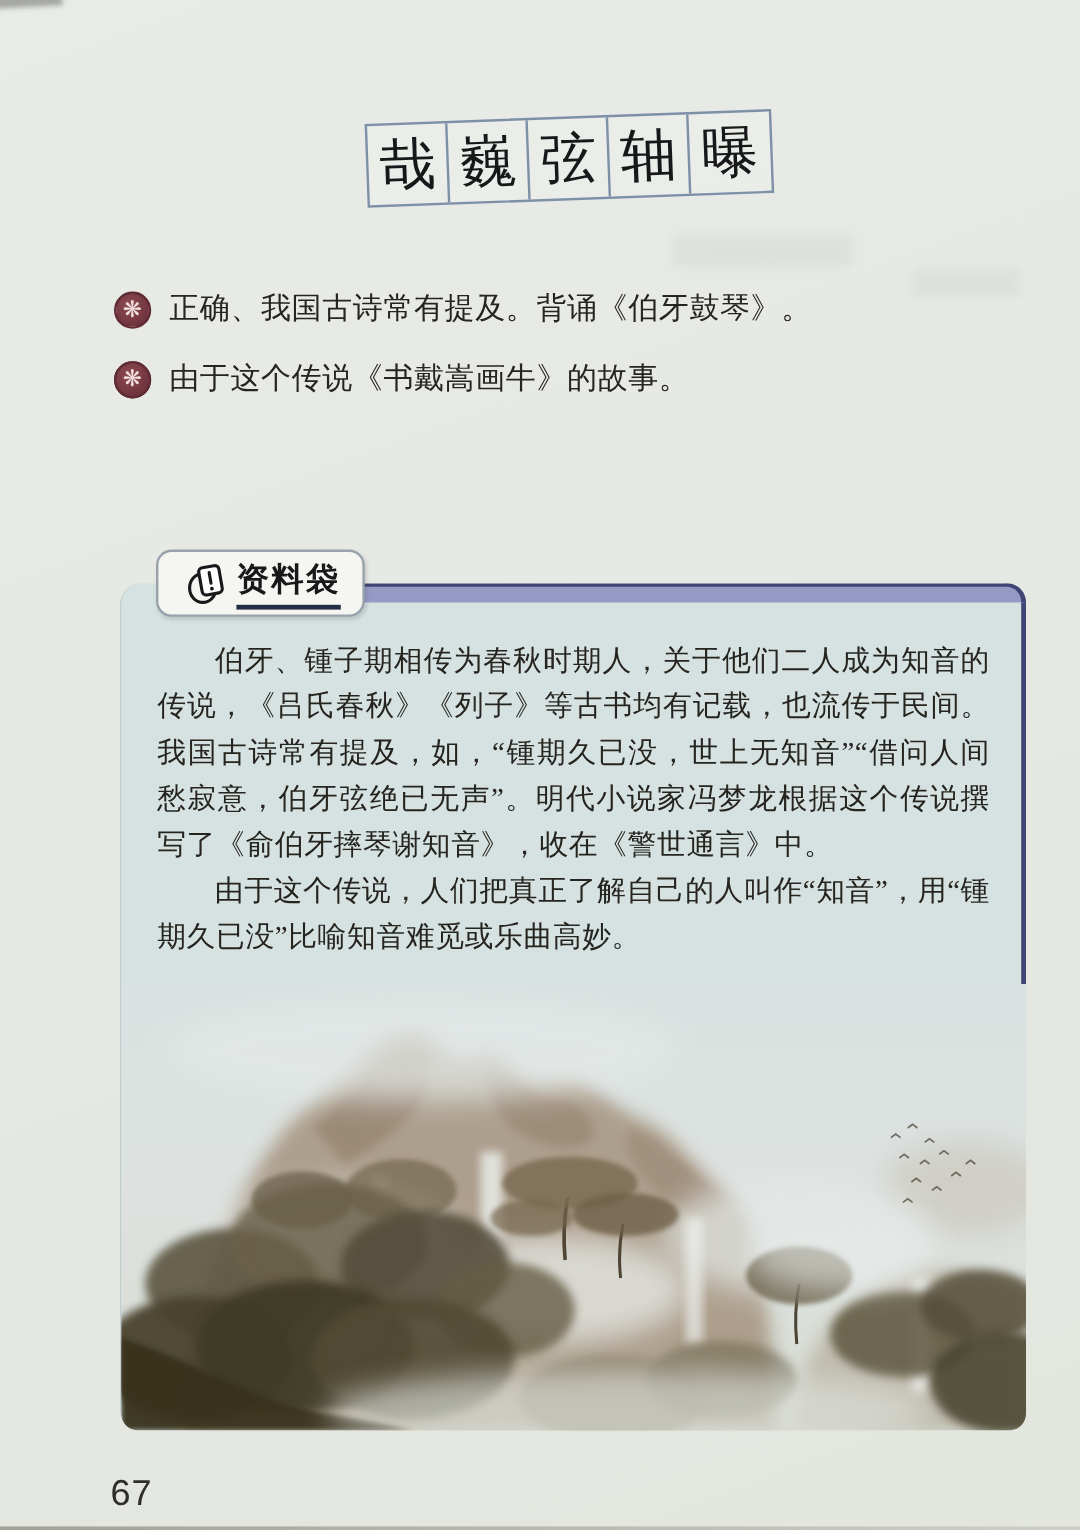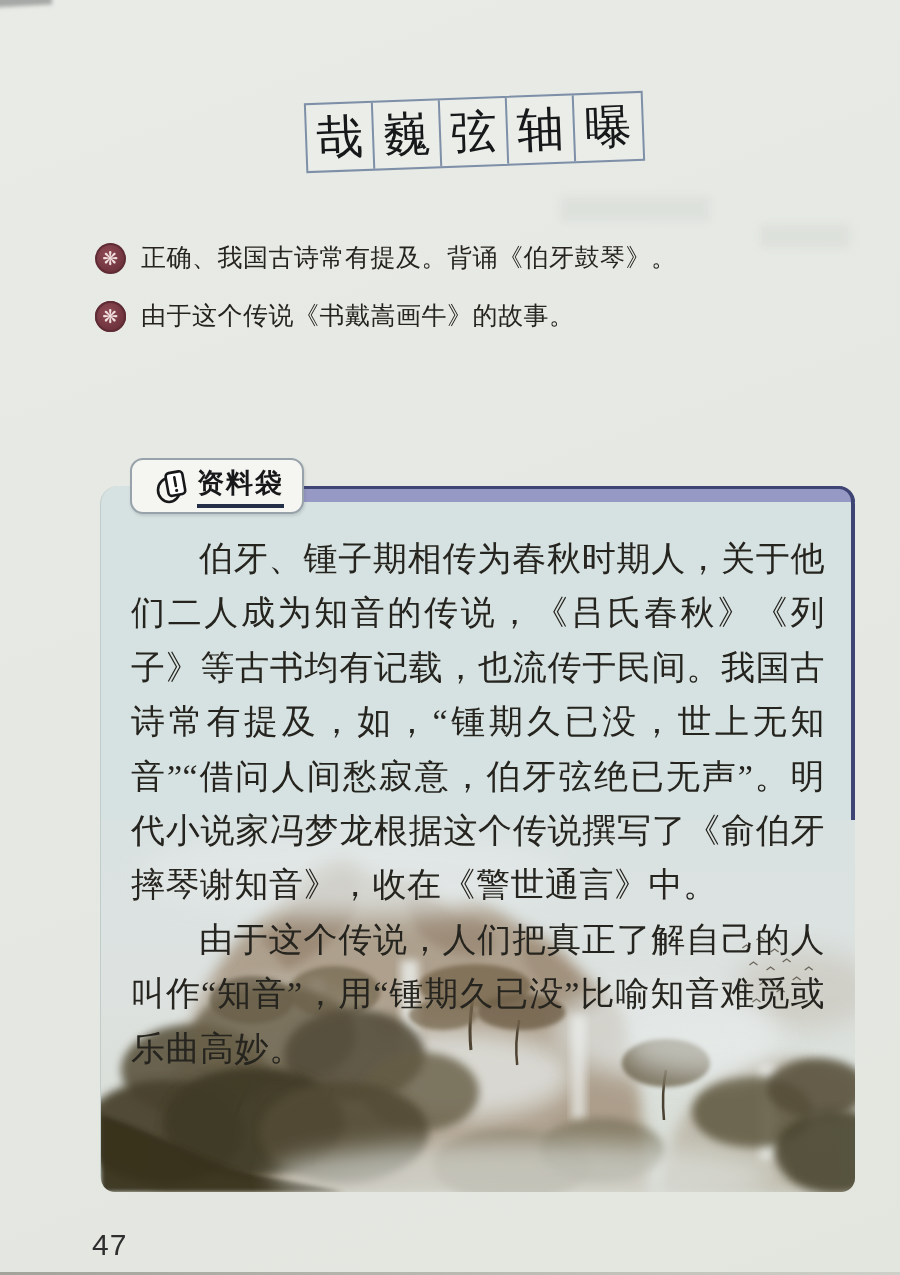--- a/index.html
+++ b/index.html
@@ -69,21 +69,21 @@
     display:flex; align-items:center; gap:7px; padding:0 18px 0 24px;
     box-shadow:1px 2px 3px rgba(70,80,90,.18); z-index:3;margin-left:27px;
   }
   .bag-tab .label {
     font-size:27px; font-weight:bold; color:#17181a; letter-spacing:2px;
     font-family:"Liberation Sans","DejaVu Sans",sans-serif;
     padding-bottom:3px; border-bottom:4px solid #232f47;
   }
   .bag-text {
     position:absolute; top:46px; left:30px; right:26px;
-    font-size:34px; line-height:1.6; color:#26241f; text-align:justify;
+    font-size:24px; line-height:1.6; color:#26241f; text-align:justify;
     letter-spacing:.5px; z-index:2;
   }
   .bag-text p { text-indent:2em; }
 
   .painting {
     position:absolute; left:0; right:-4px; bottom:-4px; height:372px;
     border-radius:14px; border-top-left-radius:0; border-top-right-radius:0;
     overflow:hidden;
   }
   .painting svg { display:block; width:100%; height:100%; }
@@ -233,15 +233,15 @@
           <ellipse filter="url(#b4)" cx="498" cy="330" rx="62" ry="32" fill="#6e6750" opacity="0.6"></ellipse>
           <ellipse filter="url(#b4)" cx="408" cy="345" rx="78" ry="36" fill="#7a715a" opacity="0.55"></ellipse>
         </g>
 
         <ellipse filter="url(#b12)" cx="420" cy="356" rx="250" ry="34" fill="#dfe3df" opacity="0.65"></ellipse>
         <ellipse filter="url(#b12)" cx="600" cy="225" rx="80" ry="30" fill="#e6eae8" opacity="0.6"></ellipse>
       </svg>
     </div>
   </div>
 
-  <div class="page-number">47</div>
+  <div class="page-number">67</div>
 
 </div>
 
 </body></html>

